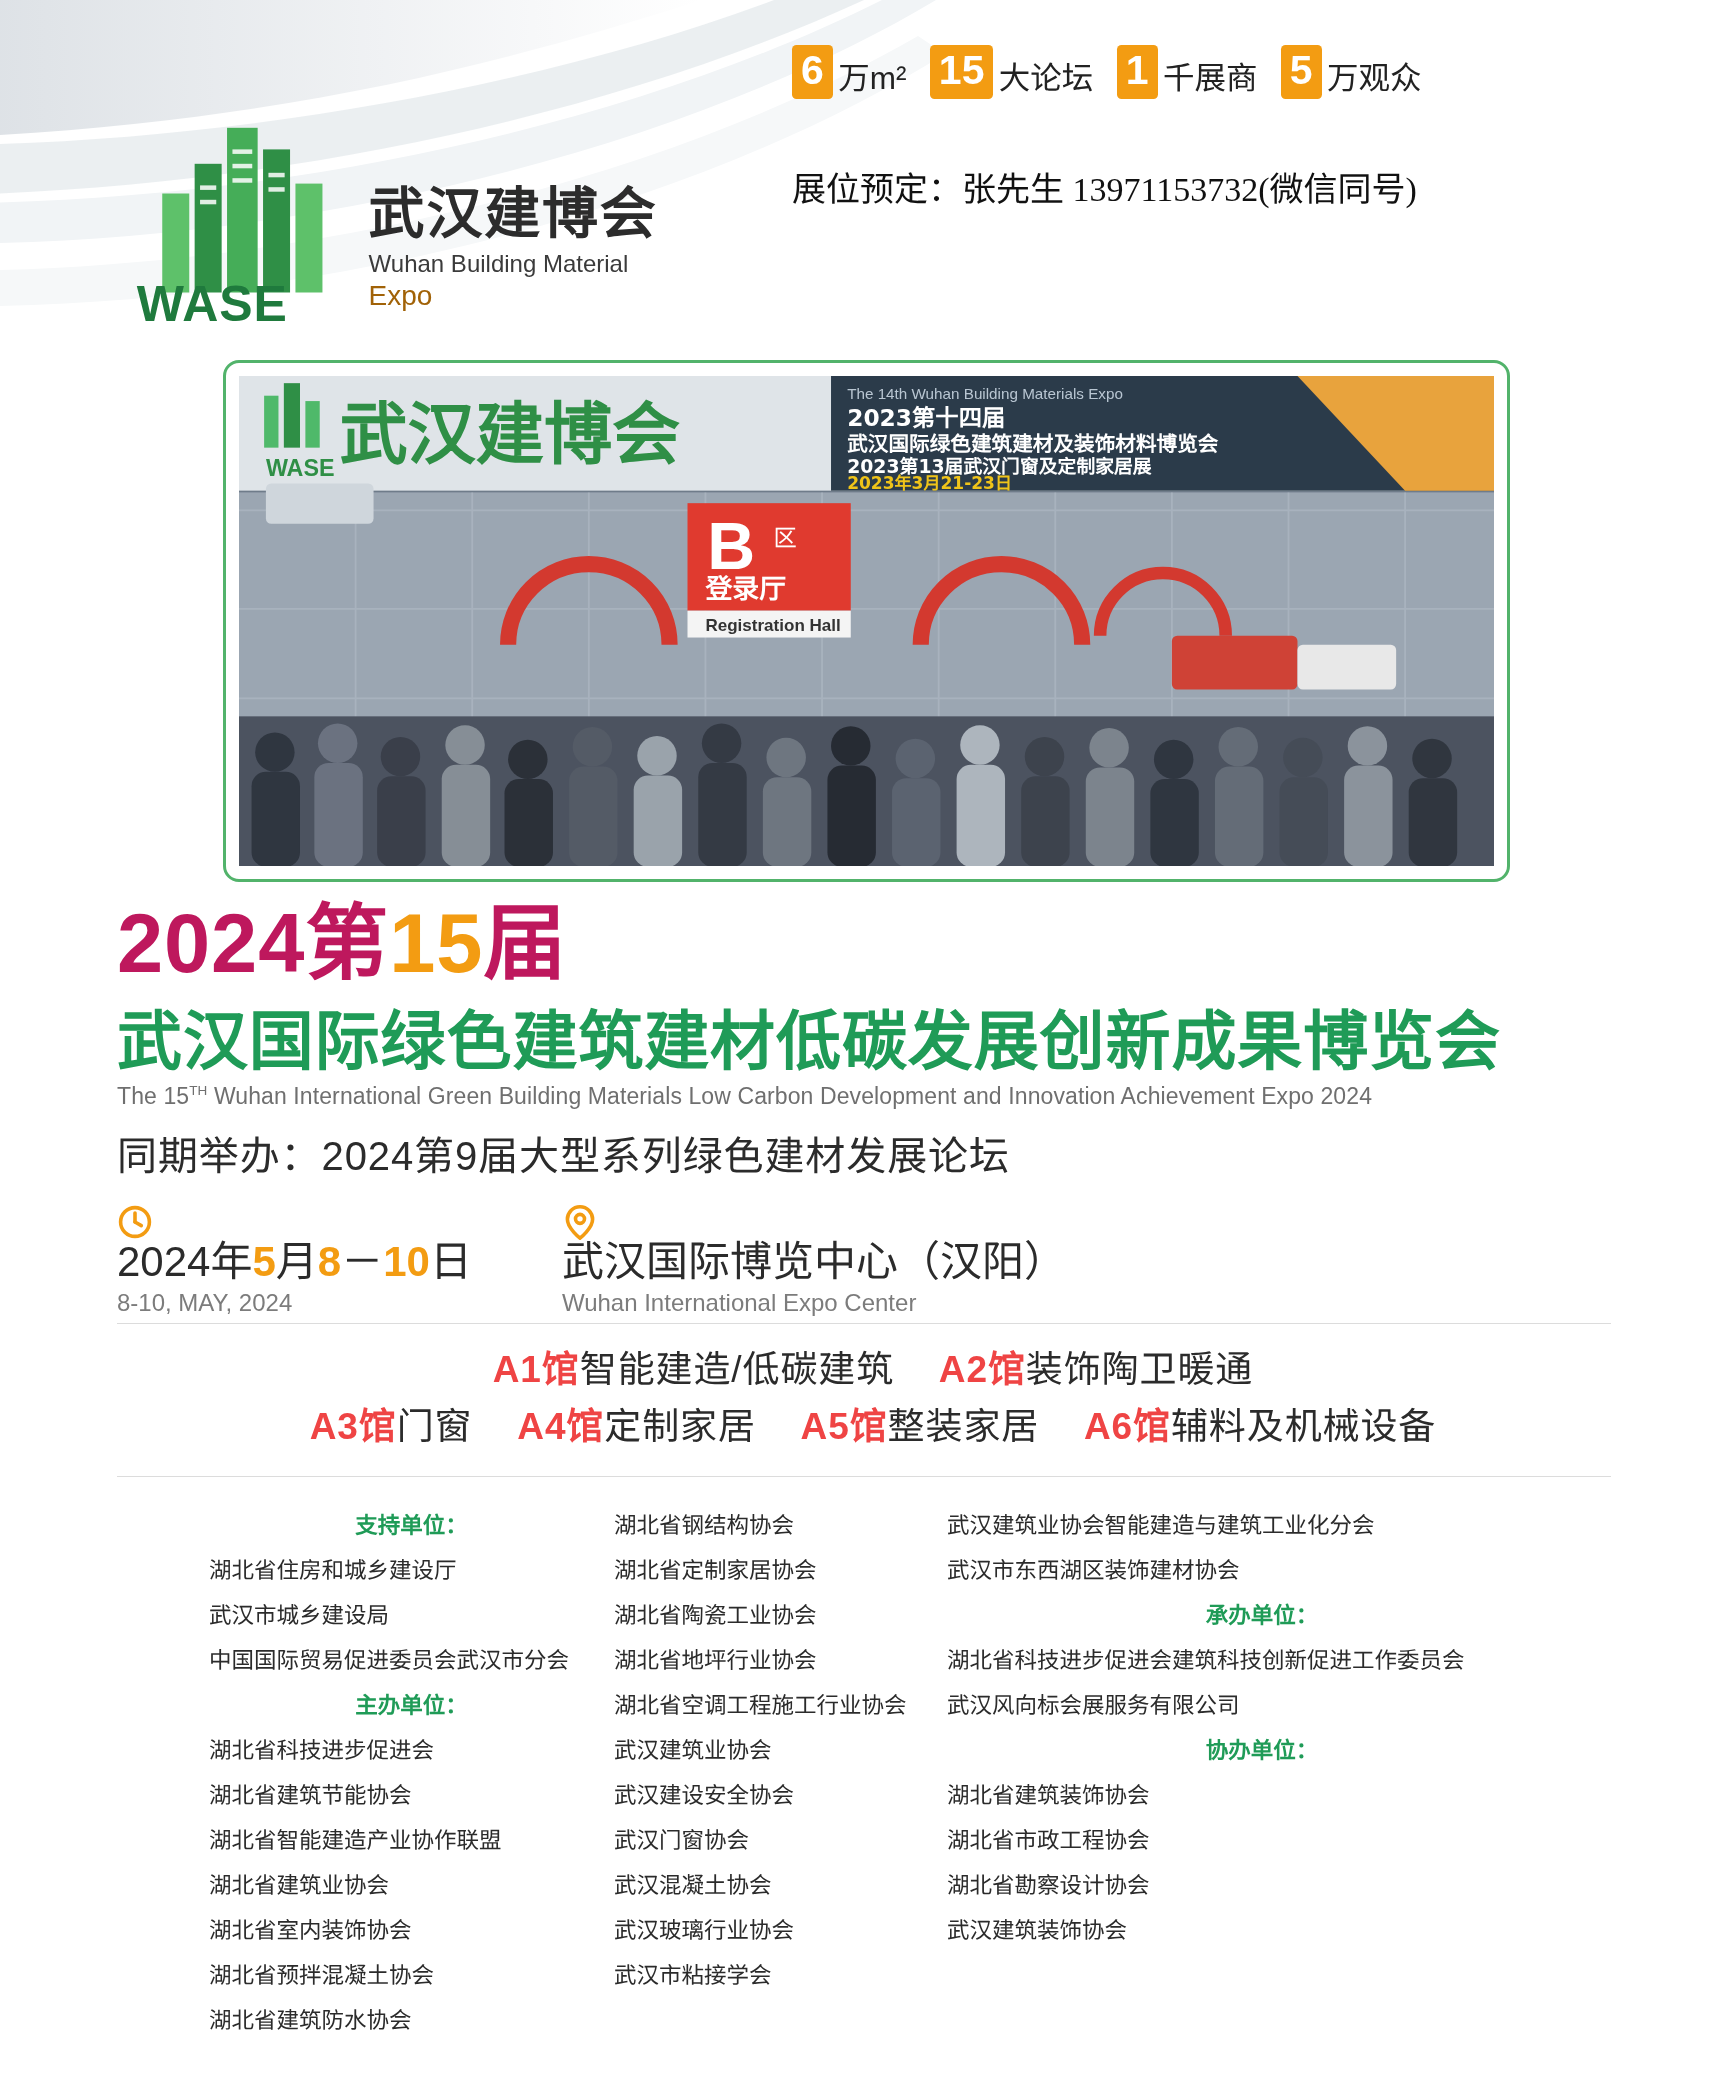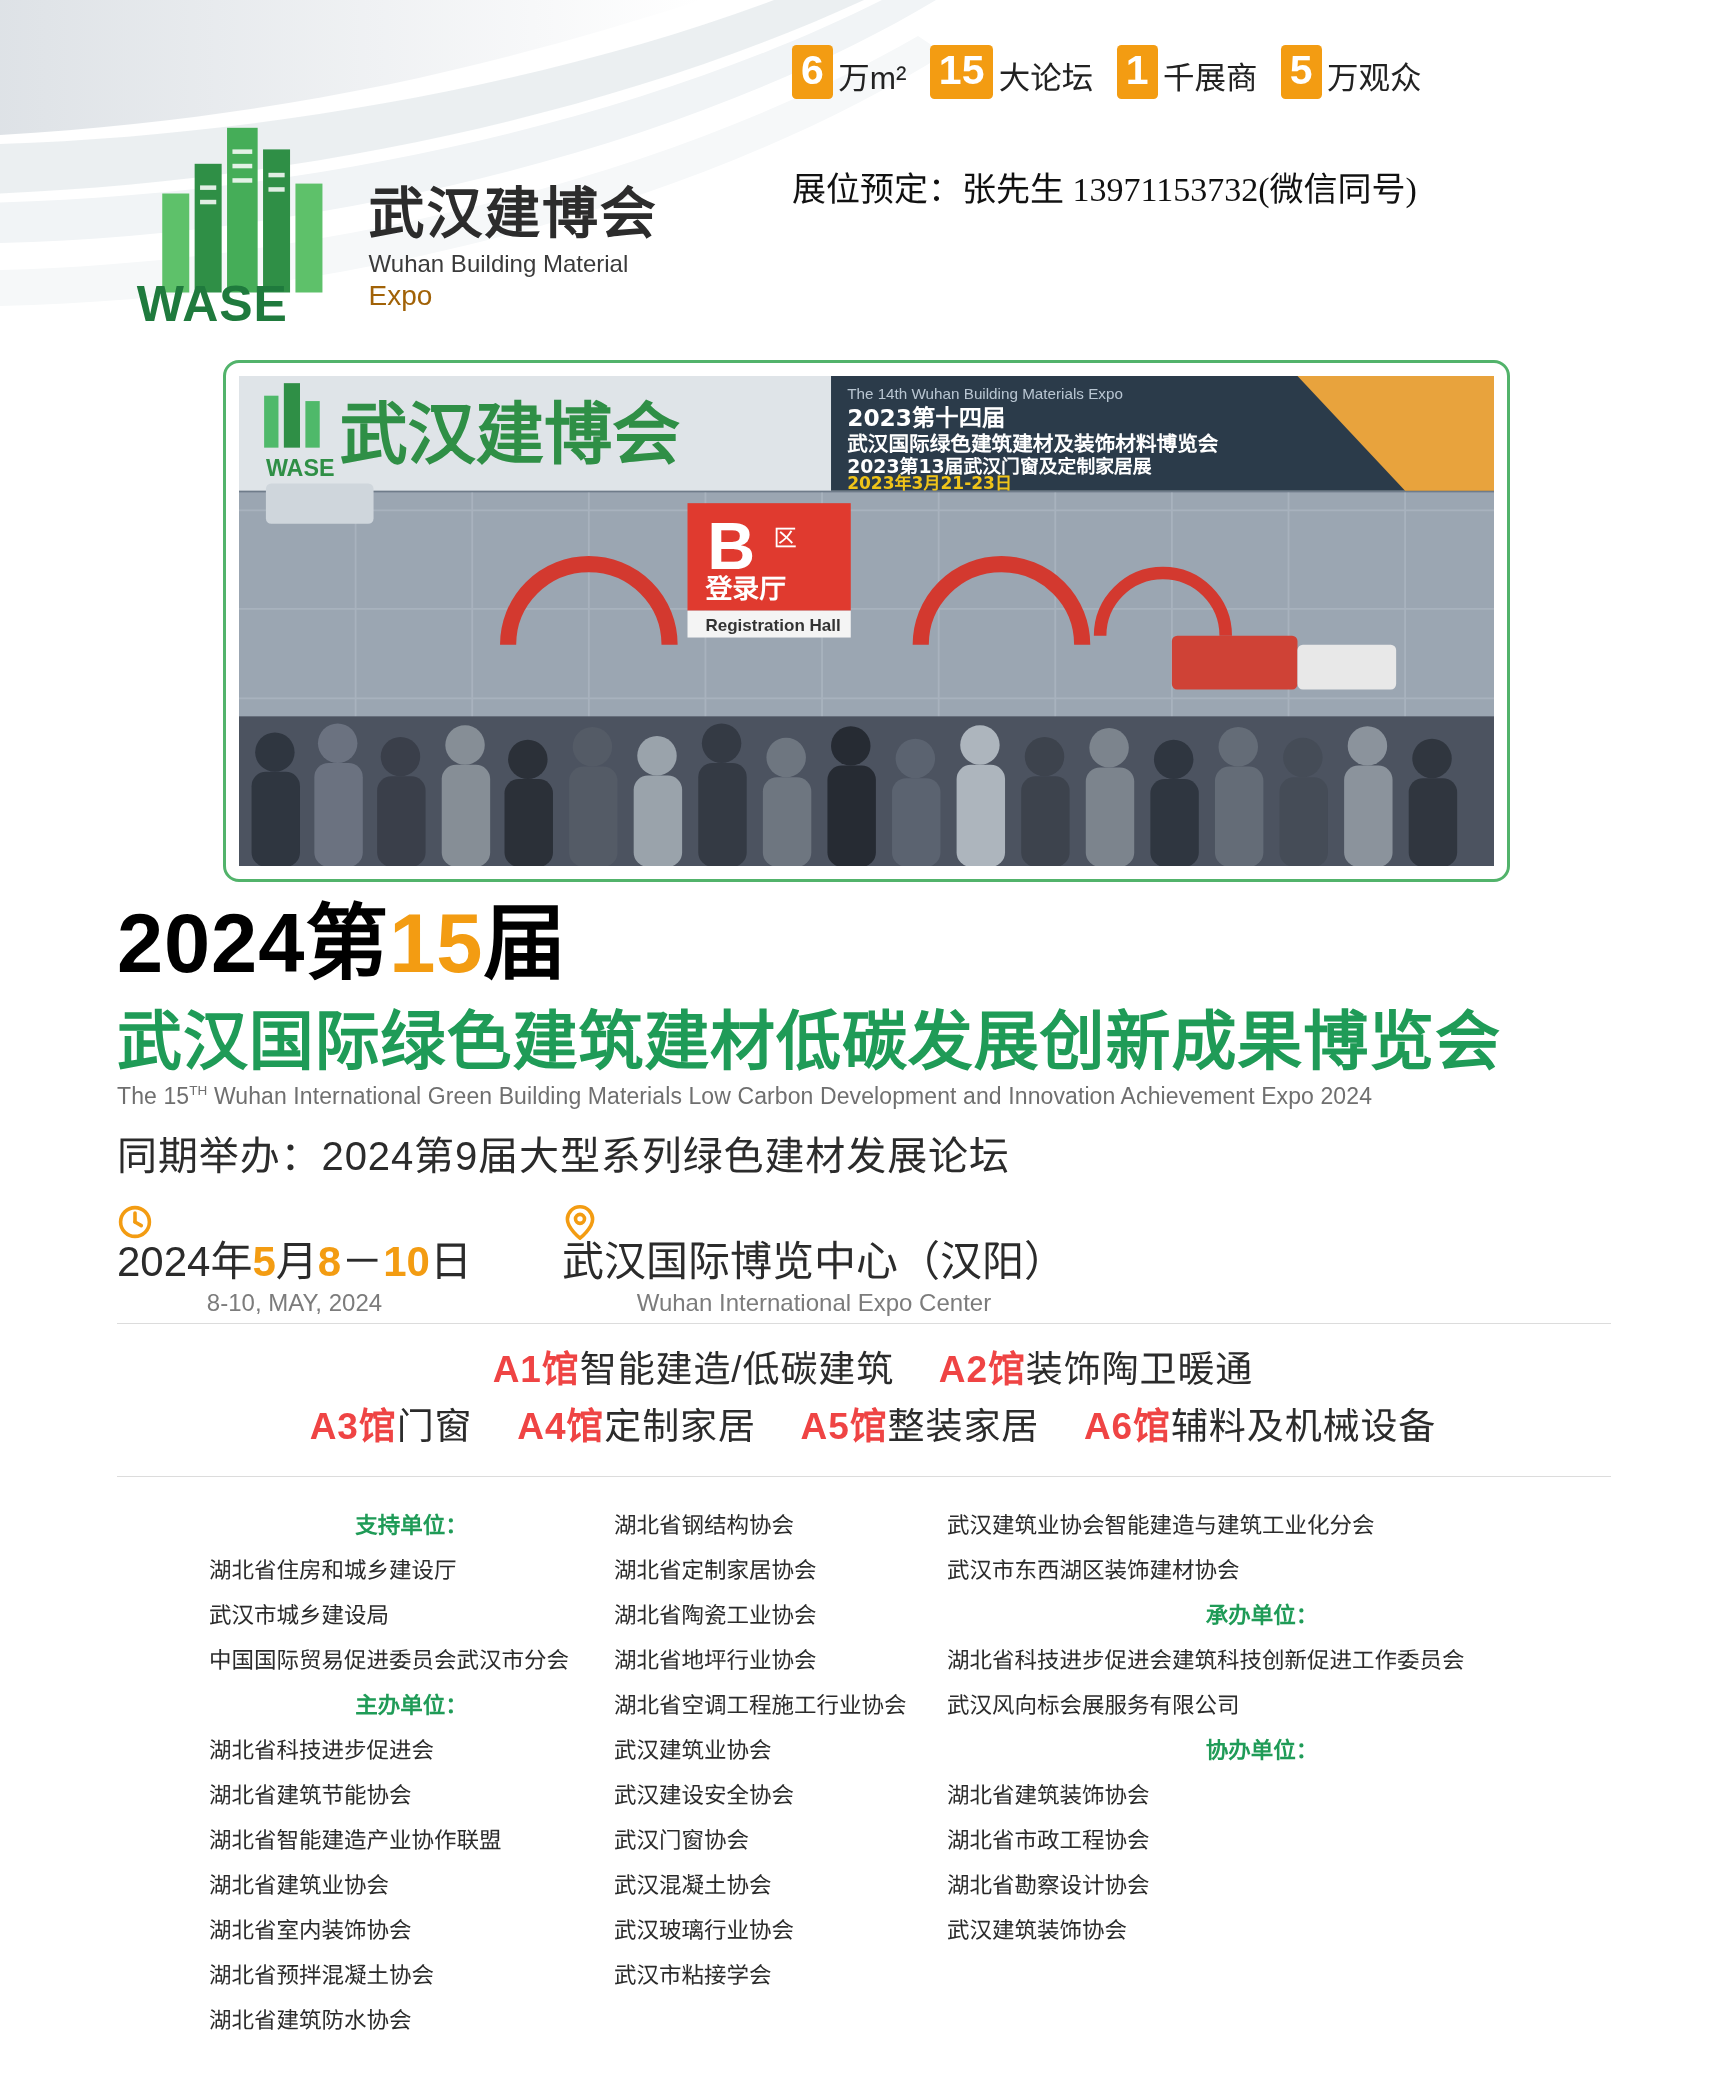--- a/index.html
+++ b/index.html
@@ -72,35 +72,35 @@
     border:3.6px solid #52b36b;
     border-radius:16px;
     padding:12.6px;
     background:#fff;
   }
   .photo { position:relative; width:100%; height:100%; overflow:hidden; background:#7c8794; }
 
   
   .title-block { position:absolute; top:900px; left:117px; width:1512px; }
   .t1 { font-size:83px; font-weight:bold; line-height:1.05; letter-spacing:0.9px; }
-  .t1 .g { color:#000000; }
+  .t1 .g { color:#be185d; }
   .t1 .o { color:#F39C12; }
   .t2 {
     font-size:65px; font-weight:bold; color:#1f9b57; line-height:1.1; letter-spacing:0.9px; margin-top:19px;
   }
   .t3 { font-size:23px; color:#6f6f6f; margin-top:5.4px; letter-spacing:0.1px; }
   .t3 sup { font-size:13.5px; }
   .t4 { font-size:40px; color:#2b2b2b; margin-top:14.4px; letter-spacing:0.9px; }
 
   .meta { display:flex; align-items:flex-start; margin-top:16px; }
   .meta-item { display:flex; align-items:flex-start;flex-direction:column; }
   .meta-ico { width:36px; height:36px; margin-top:5.4px; margin-right:5.4px; flex:none; }
   .meta-main { font-size:42px; color:#2b2b2b; line-height:1.05; white-space:nowrap; }
   .meta-main .o { color:#F39C12; font-weight:bold; }
-  .meta-sub { font-size:24px; color:#7c7c7c; margin-top:5.4px;text-align:center; }
+  .meta-sub { font-size:24px; color:#7c7c7c; margin-top:5.4px; }
   .meta-gap { width:90px; }
 
   .rule { position:absolute; left:117px; width:1494px; height:0.9px; background:#dcdcdc; }
 
   
   .halls { position:absolute; top:1341px; left:117px; width:1512px; text-align:center; }
   .hall-row { font-size:37px; color:#2b2b2b; line-height:1.55; letter-spacing:0.9px; }
   .hall-row .h { color:#ef4444; font-weight:bold; }
 
   

